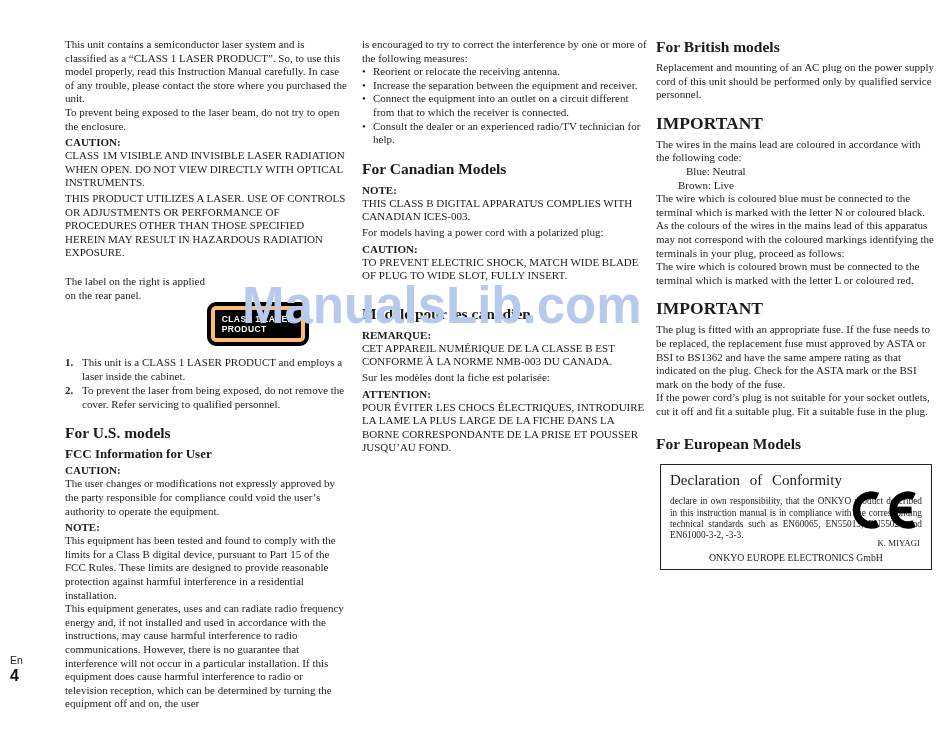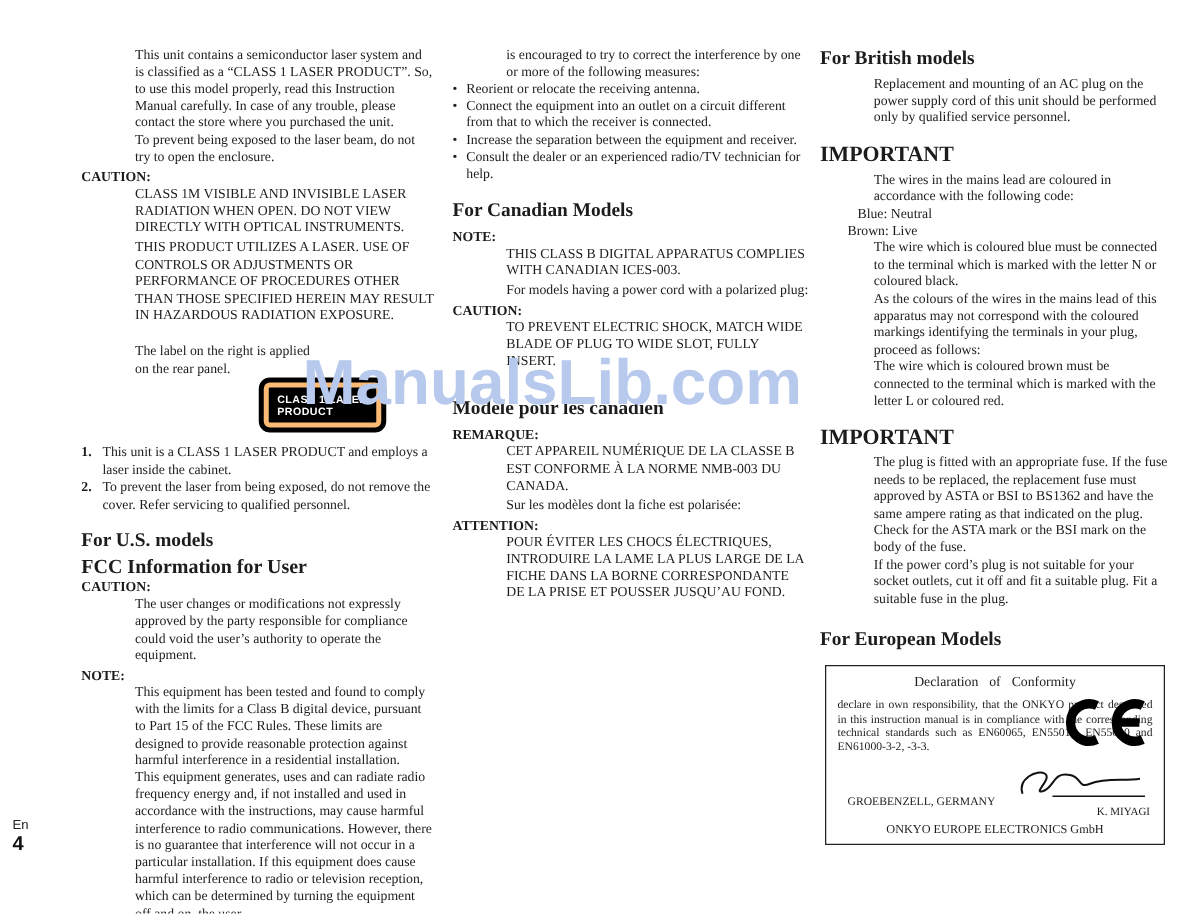--- a/index.html
+++ b/index.html
@@ -3,26 +3,26 @@
 <meta charset="utf-8">
 <style>
   html,body{margin:0;padding:0;background:#ffffff;}
   .page{position:relative;width:950px;height:731px;background:#ffffff;overflow:hidden;
         font-family:"Liberation Serif","DejaVu Serif",serif;color:#1c1c1c;}
   .col{position:absolute;top:38px;}
   .col1{left:65px;width:282px;}
   .col2{left:362px;width:286px;}
   .col3{left:656px;width:278px;}
   p{margin:0;}
-  .body{font-size:11px;line-height:13.6px;text-align:left;margin-left:43px;}
+  .body{font-size:11px;line-height:13.6px;text-align:left;}
   .lbl{font-size:11px;line-height:14px;font-weight:bold;margin-top:2px;}
   .gap2{margin-top:2px;}
   h2{font-size:15.5px;line-height:18px;margin:13px 0 5px 0;font-weight:bold;font-family:Liberation Serif, serif;}
   h2.big{font-size:17.5px;margin:12px 0 6px 0;}
-  .subhead{font-size:16px;font-weight:bold;line-height:14px;margin-top:3px;}
+  .subhead{font-size:13px;font-weight:bold;line-height:14px;margin-top:3px;}
   
   .label-row{display:flex;margin-top:15px;margin-bottom:3px;align-items:flex-start;flex-direction:column;}
   .label-note{width:150px;}
   .laser-label{margin-left:auto;margin-right:38px;border:4px solid #000;border-radius:9px;
                padding:4px;background:#fdba74;}
   .laser-inner{background:#000;color:#fff;padding:4px 7px;border-radius:1px;
                font-family:"Liberation Sans","DejaVu Sans",sans-serif;
                font-size:8.5px;font-weight:bold;line-height:10px;letter-spacing:.4px;}
   .laser-inner span{display:block;white-space:nowrap;}
   
@@ -32,21 +32,21 @@
   .num-text{flex:1;}
   
   .bullet{position:relative;padding-left:11px;font-size:11px;line-height:13.6px;}
   .bullet::before{content:"\2022";position:absolute;left:0;top:0;}
   
   .code-line1{padding-left:30px;font-size:11px;line-height:13.6px;}
   .code-line2{padding-left:22px;font-size:11px;line-height:13.6px;}
   
   .doc-box{position:relative;margin-top:11px;margin-left:4px;width:252px;
            border:1.5px solid #222;padding:7px 9px 6px 9px;background:#fff;}
-  .doc-title{text-align:center;font-size:11px;word-spacing:6px;margin-bottom:7px;}
+  .doc-title{text-align:left;font-size:15px;word-spacing:6px;margin-bottom:7px;}
   .doc-we-row{display:flex;font-size:9px;line-height:10.5px;}
   .doc-we{flex:none;margin-right:5px;}
   .doc-company{white-space:pre-line;}
   .doc-ce{position:absolute;top:26px;right:14px;}
   .doc-declare{margin-top:7px;font-size:9.3px;line-height:11.3px;text-align:justify;}
   .doc-place-row{display:flex;align-items:flex-end;margin-top:8px;}
   .doc-place{font-size:9.3px;line-height:11px;padding-left:8px;}
   .doc-sig{margin-left:auto;margin-right:2px;}
   .doc-signer{text-align:right;font-size:8.8px;line-height:9px;margin-top:-3px;padding-right:2px;}
   .doc-footer{text-align:center;font-size:9.8px;margin-top:4px;}
@@ -98,22 +98,22 @@
     <p class="lbl">CAUTION:</p>
     <p class="body">The user changes or modifications not expressly approved by the party responsible for compliance could void the user’s authority to operate the equipment.</p>
     <p class="lbl">NOTE:</p>
     <p class="body">This equipment has been tested and found to comply with the limits for a Class B digital device, pursuant to Part 15 of the FCC Rules. These limits are designed to provide reasonable protection against harmful interference in a residential installation.</p>
     <p class="body">This equipment generates, uses and can radiate radio frequency energy and, if not installed and used in accordance with the instructions, may cause harmful interference to radio communications. However, there is no guarantee that interference will not occur in a particular installation. If this equipment does cause harmful interference to radio or television reception, which can be determined by turning the equipment off and on, the user</p>
   </div>
 
   <div class="col col2">
     <p class="body">is encouraged to try to correct the interference by one or more of the following measures:</p>
     <div class="bullet">Reorient or relocate the receiving antenna.</div>
+    <div class="bullet">Increase the separation between the equipment and receiver.</div>
     <div class="bullet">Connect the equipment into an outlet on a circuit different from that to which the receiver is connected.</div>
-    <div class="bullet">Increase the separation between the equipment and receiver.</div>
     <div class="bullet">Consult the dealer or an experienced radio/TV technician for help.</div>
 
     <h2>For Canadian Models</h2>
     <p class="lbl">NOTE:</p>
     <p class="body">THIS CLASS B DIGITAL APPARATUS COMPLIES WITH CANADIAN ICES-003.</p>
     <p class="body gap2">For models having a power cord with a polarized plug:</p>
     <p class="lbl">CAUTION:</p>
     <p class="body">TO PREVENT ELECTRIC SHOCK, MATCH WIDE BLADE OF PLUG TO WIDE SLOT, FULLY INSERT.</p>
 
     <h2 style="margin-top:22px;">Modèle pour les canadien</h2>
@@ -142,29 +142,20 @@
     <div class="doc-box">
       <p class="doc-title">Declaration of Conformity</p>
       <div class="doc-ce">
         <svg width="68" height="38" viewBox="0 0 100 56" aria-hidden="true">
           <path d="M 42 8 A 22 22 0 1 0 42 48" fill="none" stroke="#000" stroke-width="11"></path>
           <path d="M 96 8 A 22 22 0 1 0 96 48" fill="none" stroke="#000" stroke-width="11"></path>
           <path d="M 62 28 H 92" fill="none" stroke="#000" stroke-width="10"></path>
         </svg>
       </div>
       <p class="doc-declare">declare in own responsibility, that the ONKYO product described in this instruction manual is in compliance with the corresponding technical standards such as EN60065, EN55013, EN55020 and EN61000-3-2, -3-3.</p>
-      <div class="doc-place-row">
-        <span class="doc-place">GROEBENZELL, GERMANY</span>
-        <span class="doc-sig">
-          <svg width="108" height="30" viewBox="0 0 108 30" aria-hidden="true">
-            <path d="M6 22 C 2 10, 18 2, 24 6 C 30 10, 14 22, 22 20 C 32 17, 30 4, 44 7 C 54 9, 50 18, 60 14 C 72 9, 88 12, 100 10" fill="none" stroke="#111" stroke-width="1.6"></path>
-            <path d="M30 24 H 104" fill="none" stroke="#111" stroke-width="1.3"></path>
-          </svg>
-        </span>
-      </div>
       <p class="doc-signer">K. MIYAGI</p>
       <p class="doc-footer">ONKYO EUROPE ELECTRONICS GmbH</p>
     </div>
   </div>
 
   <div class="wm">ManualsLib.com</div>
 
   <div class="page-footer">
     <span class="page-lang">En</span>
     <span class="page-num">4</span>

